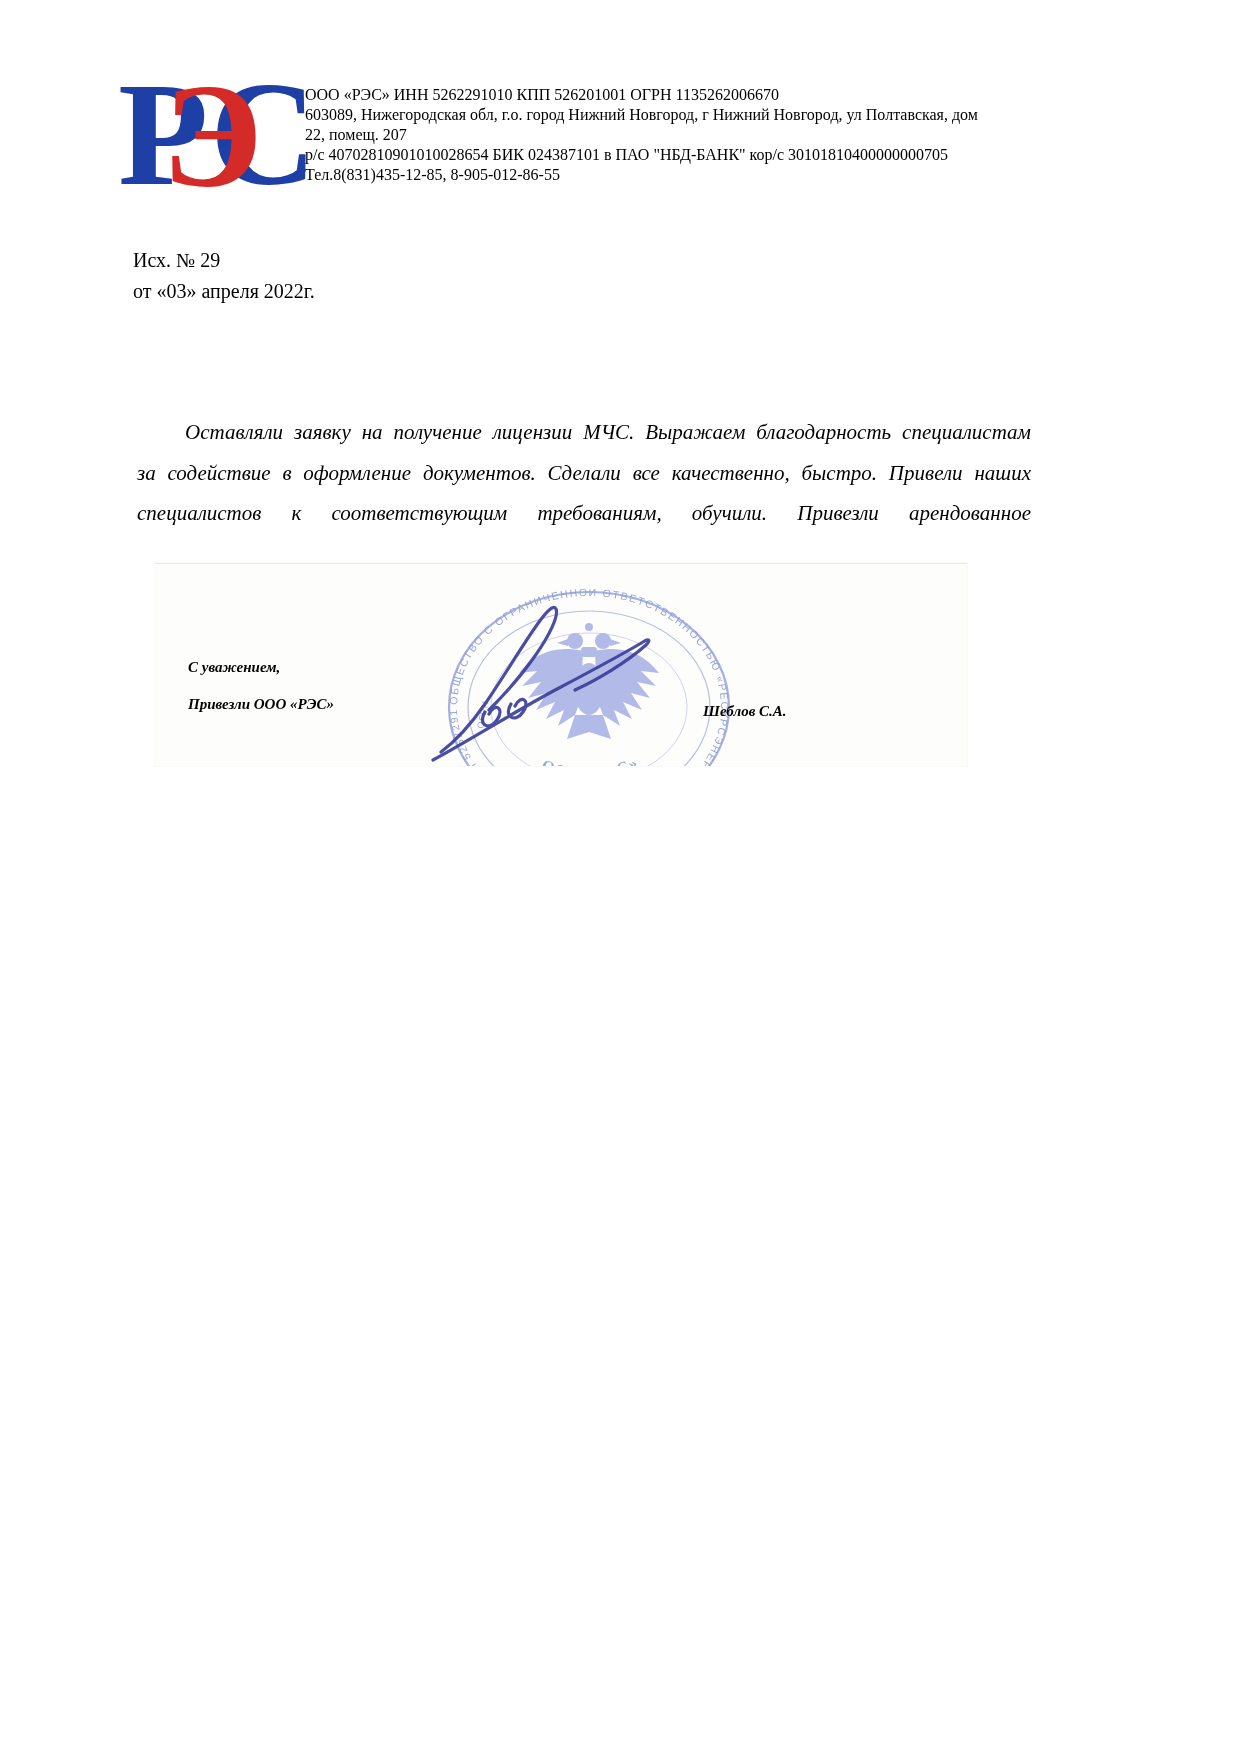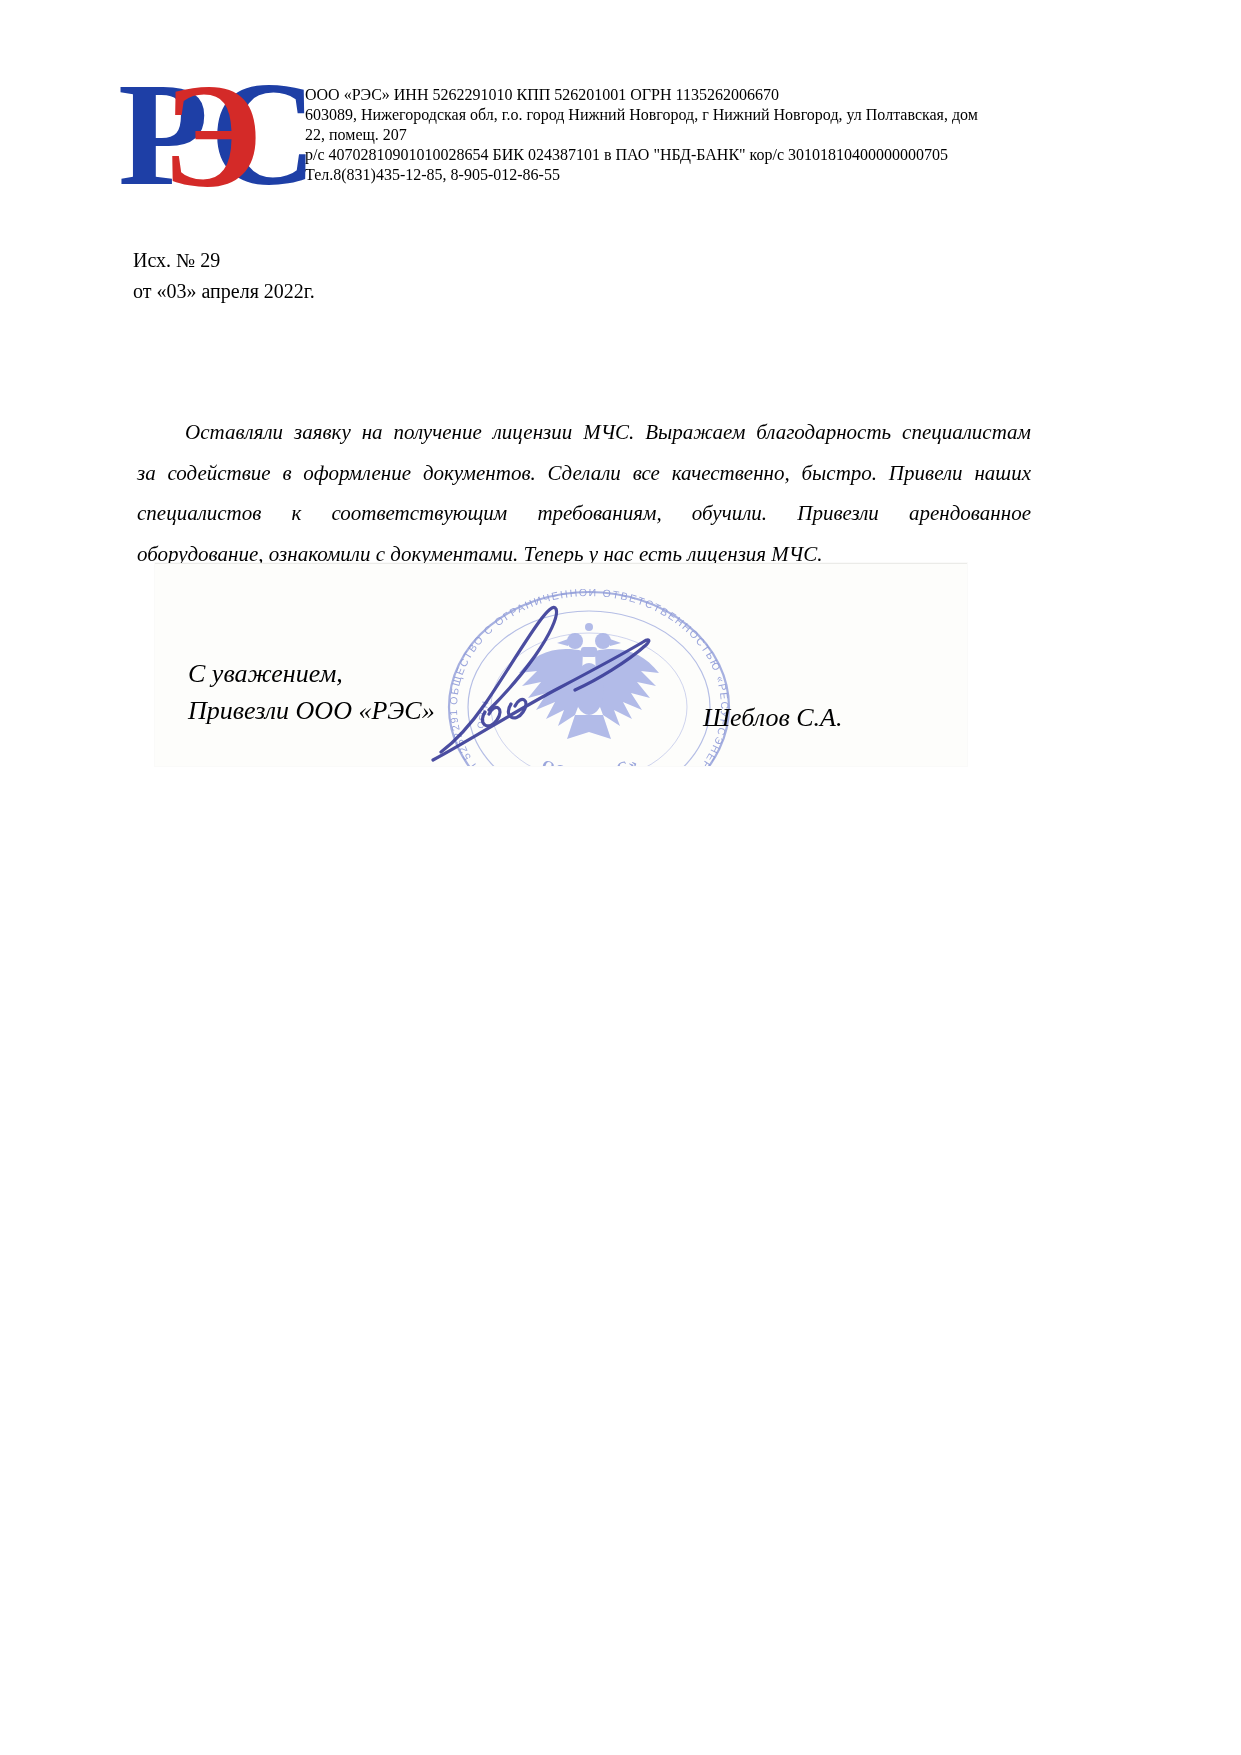--- a/index.html
+++ b/index.html
@@ -74,22 +74,22 @@
     width: 812px;
     height: 203px;
     background: #fdfdfb;
     border-top: 1px solid #ebebe8;
     box-shadow: 0 0 0 1px rgba(120,120,110,0.04);
     overflow: hidden;
   }
   .sig-text {
     position: absolute;
     font-style: italic;
-    font-weight: 400;
-    font-size: 26px;
+    font-weight: 700;
+    font-size: 15px;
     white-space: nowrap;
     z-index: 4;
   }
   .sig-closing  { left: 33px;  top: 95px;  }
   .sig-position { left: 33px;  top: 132px; }
   .sig-name     { left: 548px; top: 139px; }
 
   .stamp-svg {
     position: absolute;
     left: 288px;
@@ -124,21 +124,20 @@
 
   <div class="ref-block">
     <div>Исх. № 29</div>
     <div>от «03» апреля 2022г.</div>
   </div>
 
   <div class="body-block">
     <div class="body-line first">Оставляли заявку на получение лицензии МЧС. Выражаем благодарность специалистам</div>
     <div class="body-line">за содействие в оформление документов. Сделали все качественно, быстро. Привели наших</div>
     <div class="body-line">специалистов к соответствующим требованиям, обучили. Привезли арендованное</div>
-    <div class="body-line last">оборудование, ознакомили с документами. Теперь у нас есть лицензия МЧС.</div>
   </div>
 
   <div class="sig-block">
 
     <svg class="stamp-svg" width="292" height="240" viewBox="0 0 292 240">
       <defs>
         <path id="outerTextPath" d="M 14,118 A 132,111 0 1 1 278,118 A 132,111 0 1 1 14,118" fill="none"></path>
         <path id="companyArc" d="M 94,178 Q 146,204 198,176" fill="none"></path>
         <path id="cityArc" d="M 104,196 Q 146,216 188,194" fill="none"></path>
       </defs>

